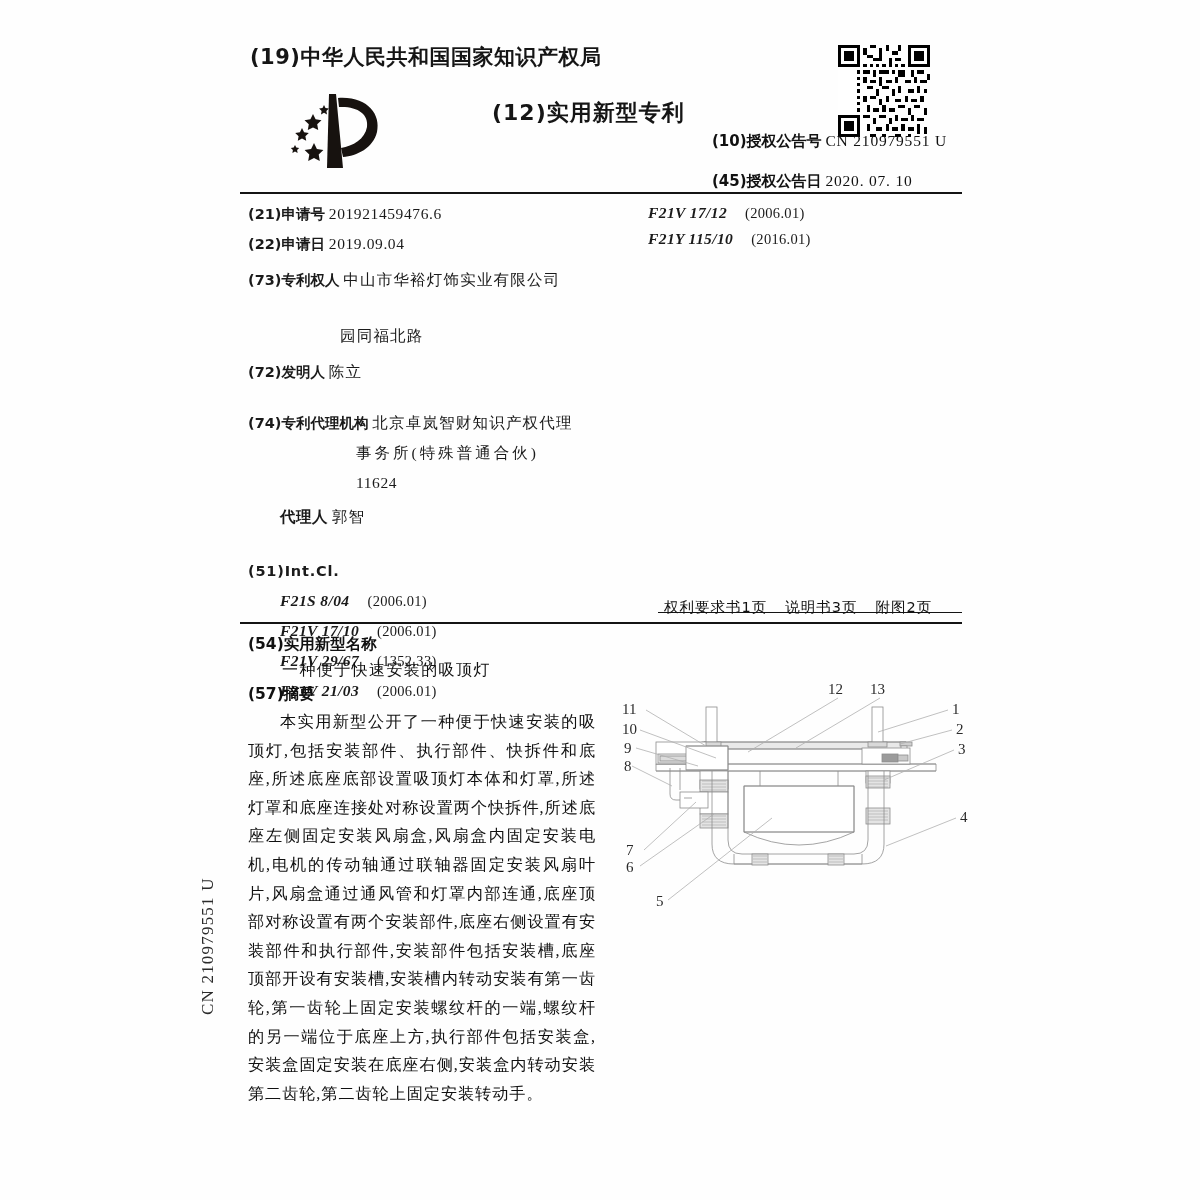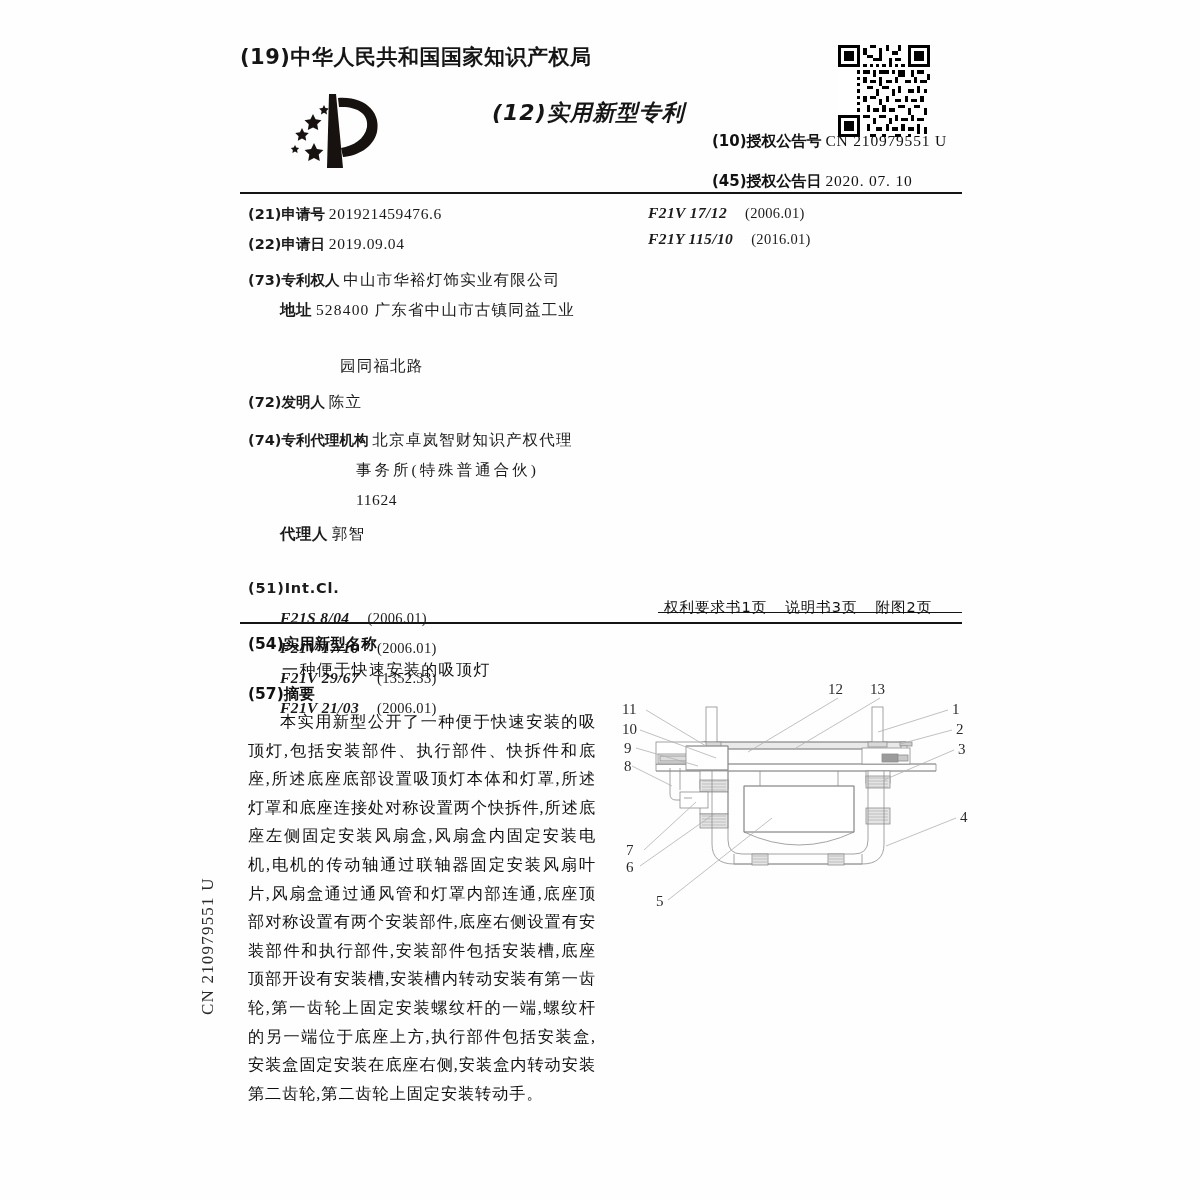--- a/index.html
+++ b/index.html
@@ -37,38 +37,37 @@
     letter-spacing: 1.2px;
     color: #2a2a2a;
     white-space: nowrap;
     text-align: left;
     direction: ltr;
   }
 
   
   .hdr-country {
     position: absolute;
-    left: 240px;
+    left: 250px;
     top: 43px;
     font-size: 21px;
     font-weight: bold;
     letter-spacing: 0.5px;
     font-family: "DejaVu Sans", "Liberation Sans", sans-serif;
     color: #151515;
   }
   .hdr-kind {
     position: absolute;
     left: 492px;
     top: 98px;
     font-size: 22px;
     font-weight: bold;
     letter-spacing: 1px;
     font-family: "DejaVu Sans", "Liberation Sans", sans-serif;
     color: #151515;
-    font-style: italic;
   }
 
   
   .emblem {
     position: absolute;
     left: 283px;
     top: 88px;
     width: 110px;
     height: 85px;
   }
@@ -391,32 +390,28 @@
       <span class="val">201921459476.6</span>
     </div>
     <div class="bib-row">
       <span class="code">(22)申请日</span>
       <span class="val">2019.09.04</span>
     </div>
     <div class="bib-row" style="margin-top:8px">
       <span class="code">(73)专利权人</span>
       <span class="valcjk">中山市华裕灯饰实业有限公司</span>
     </div>
-    <div class="bib-row ind1">
-      <span class="cjk">地址</span>
-      <span class="valcjk">528400  广东省中山市古镇同益工业</span>
-    </div>
     <div class="bib-row ind3">
       <span class="valcjk">园同福北路</span>
     </div>
     <div class="bib-row" style="margin-top:8px">
       <span class="code">(72)发明人</span>
       <span class="valcjk">陈立</span>
     </div>
-    <div class="bib-row" style="margin-top:10px">
+    <div class="bib-row" style="margin-top:23px">
       <span class="code">(74)专利代理机构</span>
       <span class="valcjk">北京卓岚智财知识产权代理</span>
     </div>
     <div class="bib-row" style="padding-left:108px">
       <span class="valcjk" style="letter-spacing:3px">事务所(特殊普通合伙)</span>
     </div>
     <div class="bib-row" style="padding-left:108px">
       <span class="val">11624</span>
     </div>
     <div class="bib-row ind1" style="margin-top:6px">

